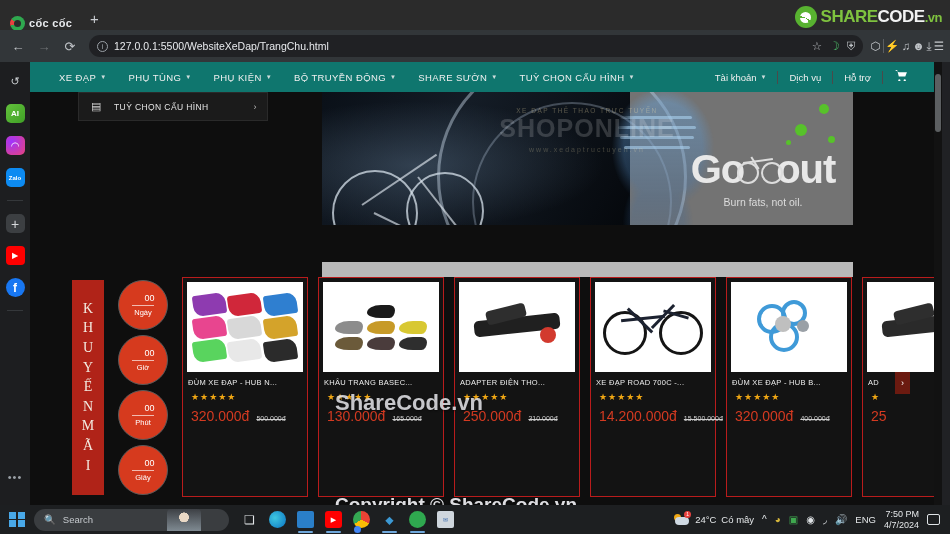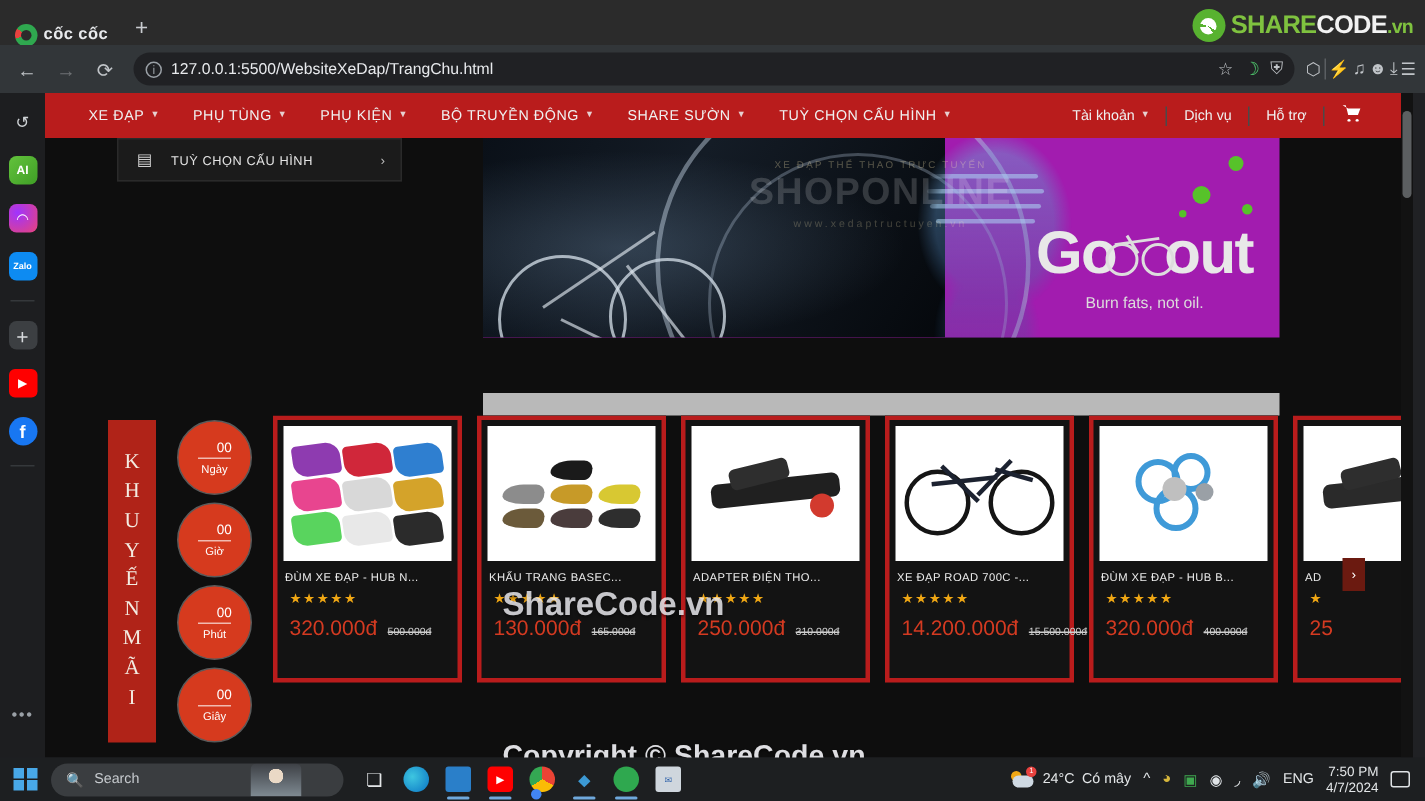--- a/index.html
+++ b/index.html
@@ -85,21 +85,21 @@
     background:#0e0e0e; overflow:hidden;
   }
   .pg-scrollbar{
     position:absolute; right:0; top:0; width:8px; height:443px; background:#121212;
   }
   .pg-thumb{ position:absolute; right:1px; top:12px; width:6px; height:58px;
     background:#5c5f61; border-radius:3px; }
 
   
   .site-nav{
-    height:30px; background:#b91c1c; display:flex; align-items:center;
+    height:30px; background:#0f766e; display:flex; align-items:center;
     padding-left:18px; gap:0; font-size:9.5px; color:#f0f0f0; letter-spacing:.4px;
   }
   .nav-item{ padding:0 11px; display:flex; align-items:center; gap:4px; cursor:pointer; white-space:nowrap;}
   .caret{ font-size:6px; opacity:.85; }
   .nav-right{ margin-left:auto; display:flex; align-items:center; padding-right:22px; }
   .nav-right .nav-item{ font-size:9.5px; letter-spacing:0; }
   .nav-vsep{ width:1px; height:13px; background:#4a4a4a; }
   .cart-ic{ padding:0 12px; color:#fff; font-size:12px; cursor:pointer;}
 
   
@@ -112,21 +112,21 @@
     color:#e4e4e4; font-size:8.5px; letter-spacing:.4px; cursor:pointer;
   }
   .dd-ic{ width:15px;height:15px; display:flex;align-items:center;justify-content:center;
      font-size:11px; color:#cfcfcf;}
   .dd-arrow{ margin-left:auto; font-size:9px; color:#bbb; }
 
   
   .banner-wrap{ position:absolute; left:292px; top:30px; width:531px; height:185px; }
   .banner{
     width:531px; height:133px; position:relative; overflow:hidden;
-    background:#a21caf;
+    background:#737373;
   }
   .bn-left{
     position:absolute; left:0; top:0; width:58%; height:100%;
     background:
       radial-gradient(ellipse at 30% 55%, rgba(120,150,180,.30), transparent 62%),
       linear-gradient(120deg,#0a1018 0%, #141c26 40%, #05080c 100%);
   }
   .wheel{ position:absolute; border:2px solid rgba(215,225,235,.75); border-radius:50%; }
   .w1{ left:10px; top:78px; width:86px; height:86px; }
   .w2{ left:84px; top:80px; width:78px; height:78px; }
@@ -190,22 +190,22 @@
   .counter .num{ font-size:9px; line-height:12px;padding-left:13px; }
   .counter .hr{ width:22px;height:1px;background:rgba(255,255,255,.65); margin:1px 0;}
   .counter .lbl{ font-size:7.5px; line-height:11px; }
 
   
   .cards{
     position:absolute; left:110px; top:0; width:760px; height:228px;
     display:flex; gap:10px; overflow:hidden;
   }
   .card{
-    width:126px; flex:0 0 126px; height:178px; background:#131313;
-    border:3px solid #b91c1c; position:relative; cursor:pointer;
+    width:126px; flex:0 0 126px; height:220px; background:#131313;
+    border:1px solid #b91c1c; position:relative; cursor:pointer;
   }
   .card-img{
     height:90px; margin:4px 4px 0 4px; background:#fff; overflow:hidden; position:relative;
     display:flex; align-items:center; justify-content:center;
   }
   .hub-grid{ display:grid; grid-template-columns:repeat(3,1fr); gap:2px; padding:6px; width:100%;}
   .hub{ height:21px; border-radius:3px 10px 3px 10px; transform:rotate(-8deg); }
   .mask-grid{ display:flex; flex-direction:column; gap:3px; padding:5px 4px; width:100%; align-items:center;}
   .mask-row{ display:flex; gap:4px; justify-content:center; }
   .mask{ width:28px;height:13px; border-radius:50% 20% 20% 50%/60% 40% 60% 40%; }

